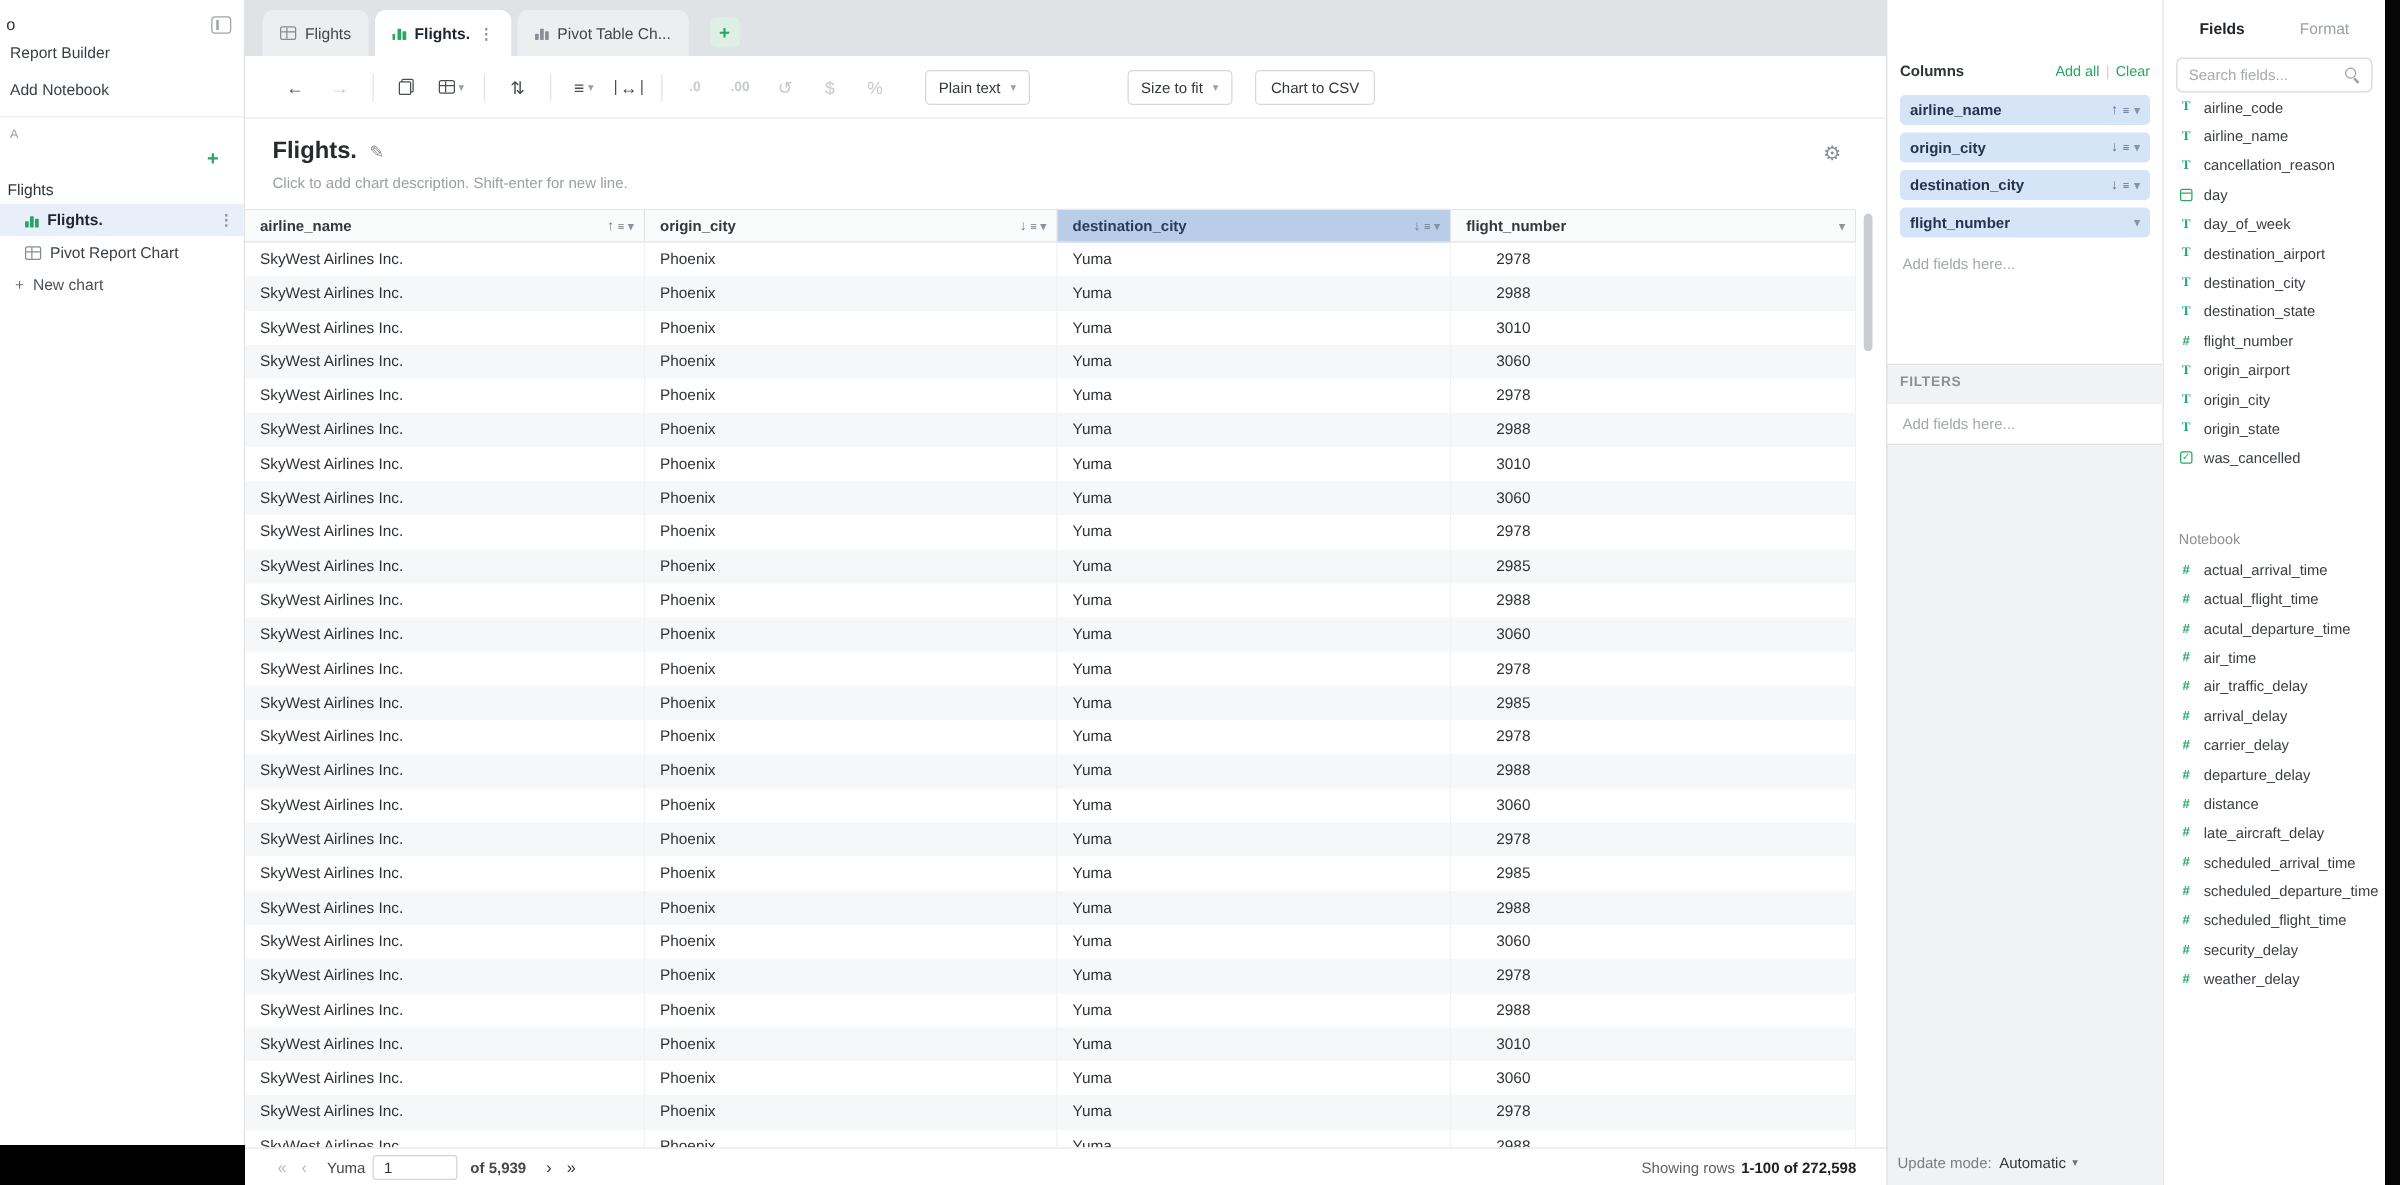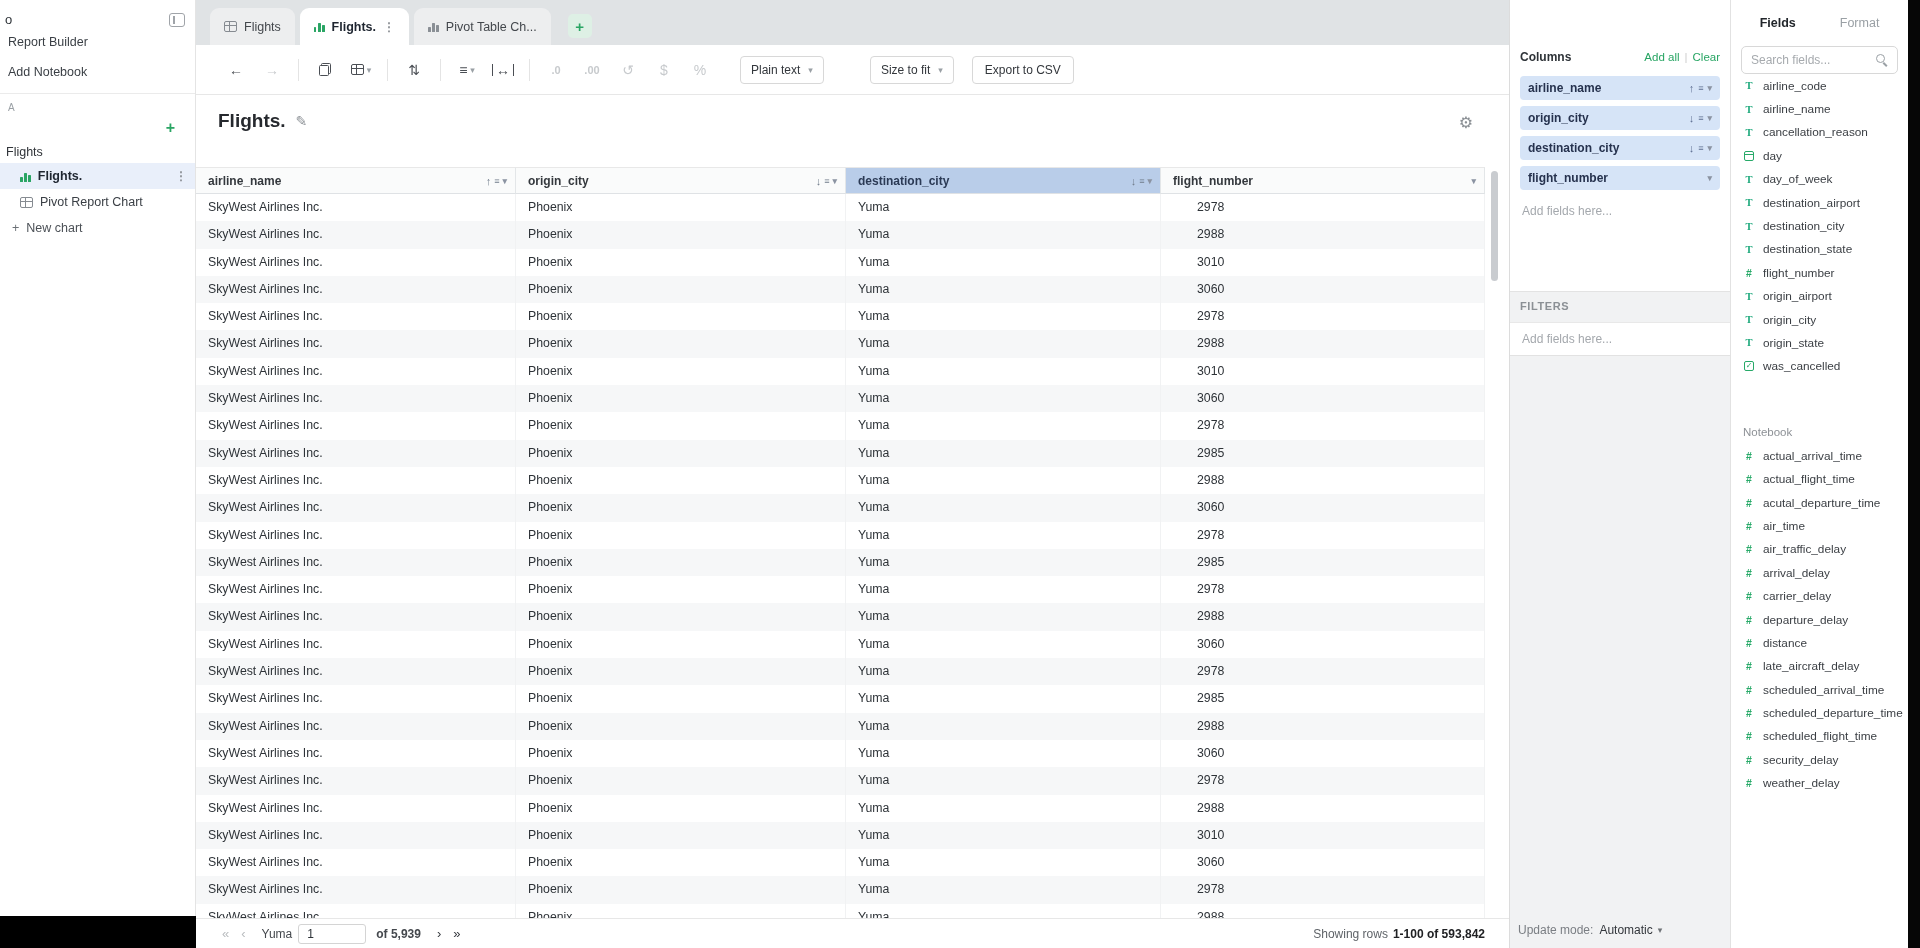--- a/index.html
+++ b/index.html
@@ -37,21 +37,21 @@
   .toolbar { left:196px; top:45px; width:1313px; height:50px; background:#fff; border-bottom:1px solid #e7e7e7; display:flex; align-items:center; padding-left:26px; }
   .tb-btn { display:flex; align-items:center; justify-content:center; min-width:28px; height:27px; margin-right:8px; border:none; background:transparent; border-radius:4px; color:#4a4e54; font-size:14px; cursor:pointer; gap:3px; font-family:inherit; }
   .tb-btn.disabled { color:#c7cacd; cursor:default; }
   .tb-btn .caret { font-size:9px; color:#9aa0a5; }
   .tb-div { width:1px; height:22px; background:#e4e4e4; margin:0 12px 0 4px; }
   .g-fit-width { border-left:1.4px solid currentColor; border-right:1.4px solid currentColor; padding:0 3px; line-height:12px; }
   .g-decrease-decimals, .g-increase-decimals { font-size:11px; font-weight:700; }
   .tb-select { display:flex; align-items:center; gap:8px; border:1px solid #d8d8d8; border-radius:4px; padding:6px 10px; font-size:12px; color:#33373c; cursor:pointer; background:#fff; }
   .tb-select .caret { font-size:9px; color:#9aa0a5; }
   .sel-format { margin-left:18px; }
-  .sel-size { margin-left:46px; }
+  .sel-size { margin-left:78px; }
   .btn-export { margin-left:18px; border:1px solid #d8d8d8; border-radius:4px; padding:6px 12px; font-size:12px; color:#33373c; background:#fff; cursor:pointer; font-family:inherit; }
 
   
   .ic-grid { display:inline-block; width:13px; height:11px; border:1.4px solid currentColor; border-radius:2px; color:#868b91;
     background:linear-gradient(currentColor,currentColor) 0 3.2px/100% 1.1px no-repeat, linear-gradient(currentColor,currentColor) 4.4px 0/1.1px 100% no-repeat; }
   .tb-btn .ic-grid { color:inherit; }
   .ic-copy { display:inline-block; width:12px; height:13px; position:relative; }
   .ic-copy::before { content:""; position:absolute; right:0; top:0; width:8px; height:9px; border:1.3px solid currentColor; border-radius:1.5px; }
   .ic-copy::after { content:""; position:absolute; left:0; bottom:0; width:8px; height:9px; border:1.3px solid currentColor; border-radius:1.5px; background:#fff; }
   .ic-chart { display:inline-flex; align-items:flex-end; gap:1.5px; height:11px; color:#8a8f95; }
@@ -248,28 +248,29 @@
       </button>
     </div>
   <div class="tb-select sel-format">
     <span>Plain text</span>
       <span class="caret">▾</span>
   </div>
   <div class="tb-select sel-size">
     <span>Size to fit</span>
       <span class="caret">▾</span>
   </div>
-  <button class="btn-export">Export to CSV</button>
+  <button class="btn-export">Chart to CSV</button>
 </div>
 
 <div class="abs main">
   <div class="title-row">
     <span class="page-title">Flights.</span>
     <span class="pencil">✎</span>
   </div>
+  <div class="chart-desc">Click to add chart description. Shift-enter for new line.</div>
   <span class="gear">⚙</span>
 
   <div class="grid">
     <div class="thead" id="thead">
         <div class="th" style="width: 320px;">
           <span>airline_name</span>
           <span class="th-right">
             <span class="sort-ic">↑</span>
             <span class="sort-bars">≡</span>
             <span class="th-caret">▾</span>
@@ -470,21 +471,21 @@
 
 <div class="abs bottombar">
   <span class="pg-nav pg-first">«</span>
   <span class="pg-nav">‹</span>
   <span class="pg-label">Yuma</span>
   <input class="pg-input" value="1" style="">
   <span class="pg-of">of 5,939</span>
   <span class="pg-nav on">›</span>
   <span class="pg-nav on">»</span>
   <span class="showing">
-    <span>Showing rows</span><b>1-100 of 593,842</b>
+    <span>Showing rows</span><b>1-100 of 272,598</b>
   </span>
 </div>
 
 <div class="abs cols-panel">
   <div class="cp-card">
     <div class="cp-head">
       <span class="cp-title">Columns</span>
       <span class="cp-links">
         <span class="cp-link">Add all</span>
         <span class="cp-sep">|</span>

